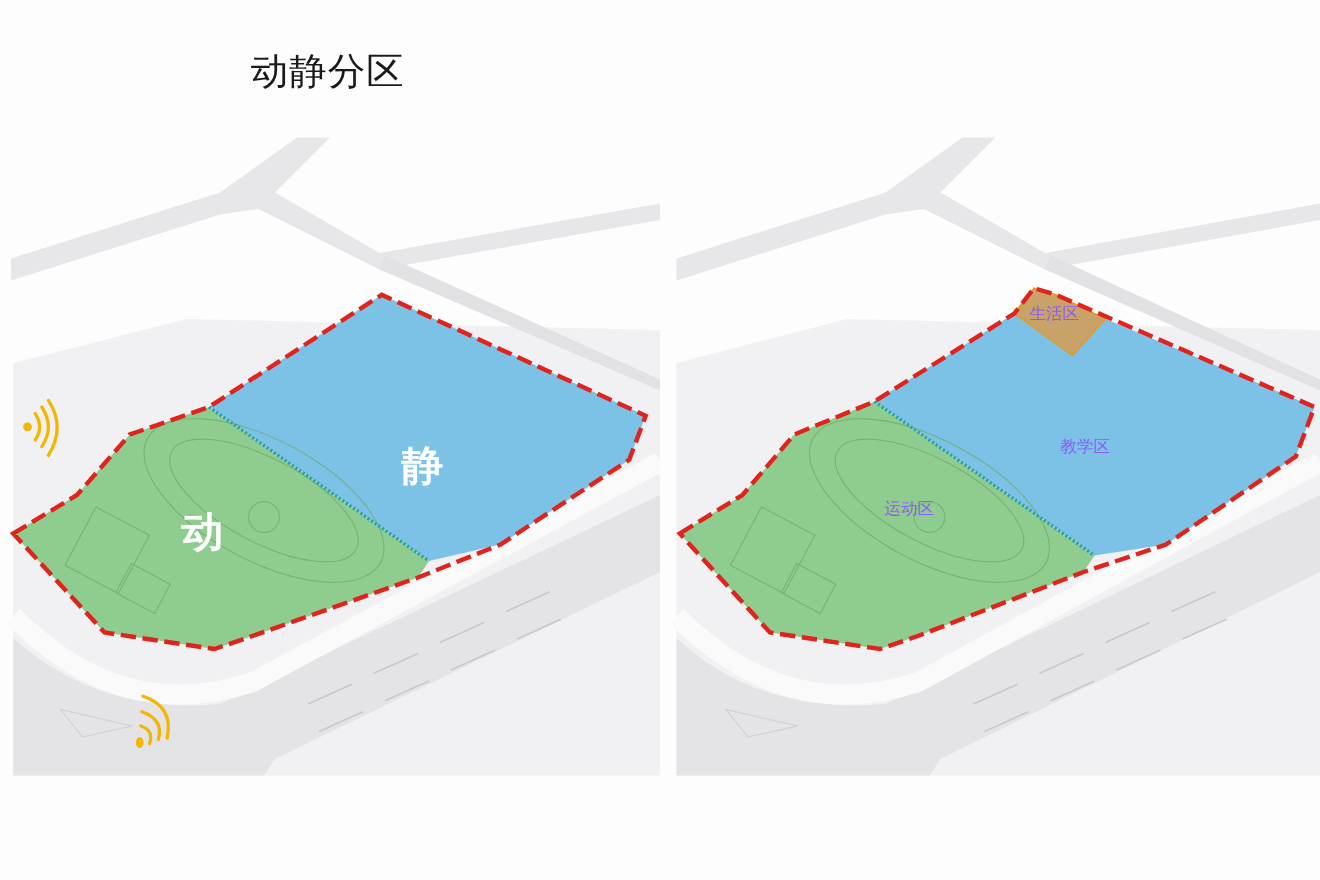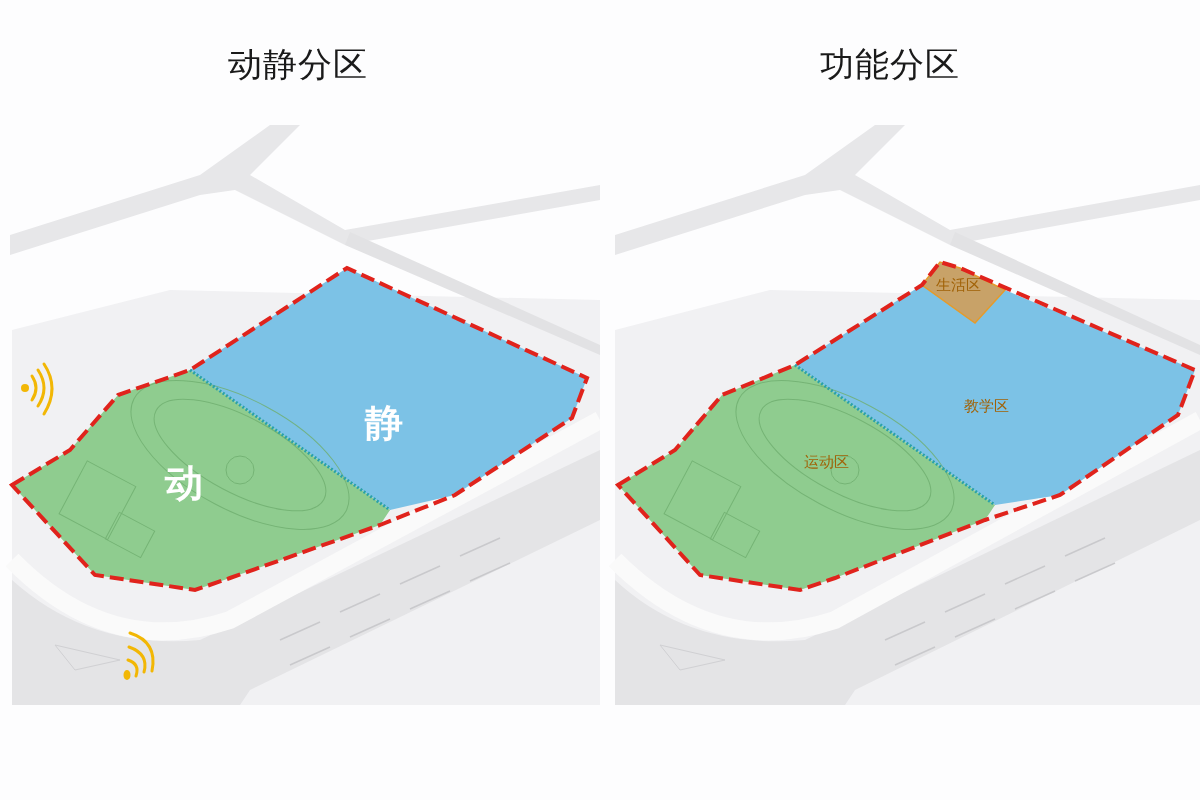--- a/index.html
+++ b/index.html
@@ -8,21 +8,21 @@
     .panel { position:absolute; top:0; width:600px; height:800px; }
     .panel.left { left:0; }
     .panel.right { left:600px; }
     .title { position:absolute; top:42px; left:0; width:600px; text-align:center;
              font-size:34px; color:#1a1a1a; letter-spacing:1px; }
     .left .title { left:-2px; }
     .right .title { left:-10px; }
     svg.map { position:absolute; left:0; top:0; }
     .zone-label { position:absolute; white-space:nowrap; }
     .big-white { color:#ffffff; font-size:38px; font-weight:bold; }
-    .small-dark { color:#a16207; font-size:15px; }
+    .small-dark { color:#8b5cf6; font-size:15px; }
   </style>
 </head>
 <body>
 
 <div class="panel left">
   <div class="title">动静分区</div>
 
   <svg class="map" width="600" height="800" viewBox="0 0 600 800">
 
     <path d="M12 330 L170 290 L600 300 L600 705 L12 705 Z" fill="#f1f1f3"></path>
@@ -74,21 +74,20 @@
       <path d="M129 647 Q149 654 144 672"></path>
       <path d="M130 633 Q158 642 152 671"></path>
     </g>
   </svg>
 
   <div class="zone-label big-white" style="left:165px; top:458px;">动</div>
   <div class="zone-label big-white" style="left:365px; top:398px;">静</div>
 </div>
 
 <div class="panel right">
-  <div class="title">功能分区</div>
 
   <svg class="map" width="600" height="800" viewBox="0 0 600 800">
     <path d="M15 330 L170 290 L600 300 L600 705 L15 705 Z" fill="#f1f1f3"></path>
     <path d="M15 235 L15 255 L205 195 L240 190 L350 245 L600 200 L600 185 L350 230 L255 175 L305 125 L275 125 L205 175 Z" fill="#e7e7e9"></path>
     <path d="M350 245 L600 355 L600 345 L355 232 Z" fill="#e2e2e4"></path>
     <path d="M15 580 Q90 650 205 640 L600 450 L600 520 L255 690 L245 705 L15 705 Z" fill="#e4e4e6"></path>
     <path d="M15 560 Q115 660 235 620 L600 420" fill="none" stroke="#fafafa" stroke-width="18"></path>
     <g stroke="#c9c9cc" stroke-width="1.5">
       <line x1="285" y1="640" x2="325" y2="622"></line>
         <line x1="345" y1="612" x2="385" y2="594"></line>

